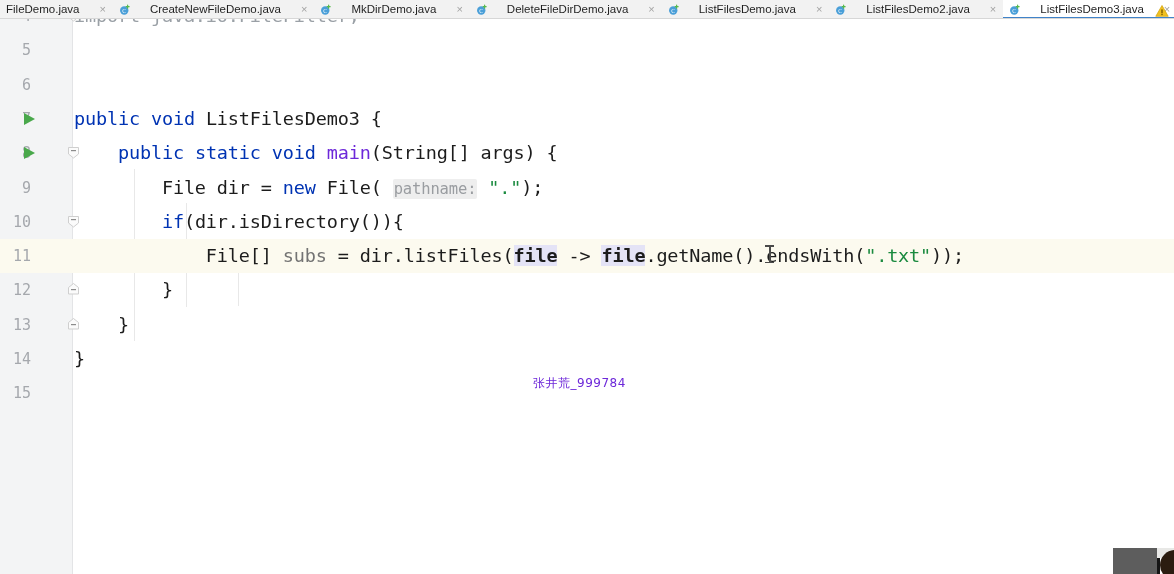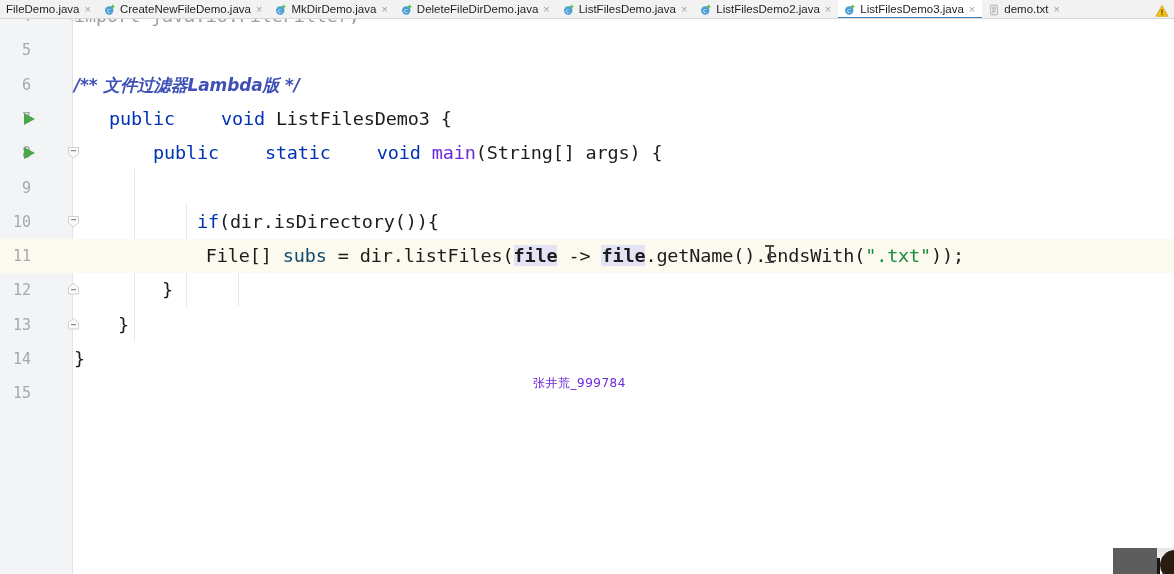--- a/index.html
+++ b/index.html
@@ -24,21 +24,21 @@
     background: #f2f2f2;
     border-bottom: 1px solid #d7d7d7;
     display: flex;
     align-items: stretch;
     box-sizing: border-box;
     overflow: hidden;
   }
   .tab {
     display: flex;
     align-items: center;
-    gap: 4px;
+    gap: 19px;
     padding: 0 7px 0 6px;
     height: 19px;
     box-sizing: border-box;
     white-space: nowrap;
     position: relative;
     background: #f2f2f2;
   }
   .tab.active {
     background: #ffffff;
   }
@@ -147,28 +147,28 @@
     left: 74px;
     top: 0;
     height: 34px;
     line-height: 34px;
     font-family: "DejaVu Sans Mono", monospace;
     font-size: 18.5px;
     color: #1c1c1c;
     white-space: pre;
     letter-spacing: -0.15px;
   }
-  .kw      { color: #0033b3; padding-left: 35px; }
+  .kw      { color: #0033b3; }
   .meth    { color: #6d28d9; }
   .str     { color: #1a8a3f; }
   .cmt     { color: #3f51b5; font-style: italic; font-family: "DejaVu Sans", sans-serif; font-size: 17px; font-weight: 600; }
   .dim     { color: #9aa0a6; }
   .hint    { color: #9a9da1; background: #eeeeee; font-size: 15.5px; border-radius: 2px; padding: 1px 1px; }
   .ident-hl{ background: #e4e3f6; font-weight: bold; }
-  .greyid  { color: #0c4a6e; }
+  .greyid  { color: #737373; }
 
   
   .indent-guide {
     position: absolute;
     width: 1px;
     background: #e8e8e8;
   }
 
   
   .ibeam {
@@ -348,21 +348,20 @@
       <div class="row" style="top: 14.3px;">
         <div class="gutter-seg">
           <div class="lineno">5</div>
         </div>
         <div class="codetext"></div>
       </div>
       <div class="row" style="top: 48.6px;">
         <div class="gutter-seg">
           <div class="lineno">6</div>
         </div>
-        <div class="codetext"><span class="cmt">/** 文件过滤器Lambda版 */</span></div>
       </div>
       <div class="row" style="top: 82.9px;">
         <div class="gutter-seg">
           <div class="lineno">7</div>
           <div class="runmark"></div>
         </div>
         <div class="codetext"><span class="kw">public</span> <span class="kw">void</span> ListFilesDemo3 {</div>
       </div>
       <div class="row" style="top: 117.2px;">
         <div class="gutter-seg">
@@ -372,20 +371,21 @@
               <path d="M2.5 2.5 h10 v6.5 l-5 4 l-5 -4 z" fill="#fbfbfb" stroke="#cfcfcf" stroke-width="1"></path>
               <path d="M5 5.6 h5" stroke="#8c8c8c" stroke-width="1.2"></path>
             </svg></div>
         </div>
         <div class="codetext">    <span class="kw">public</span> <span class="kw">static</span> <span class="kw">void</span> <span class="meth">main</span>(String[] args) {</div>
       </div>
       <div class="row" style="top: 151.5px;">
         <div class="gutter-seg">
           <div class="lineno">9</div>
         </div>
+        <div class="codetext">        File dir = <span class="kw">new</span> File( <span class="hint">pathname:</span> <span class="str">"."</span>);</div>
       </div>
       <div class="row" style="top: 185.8px;">
         <div class="gutter-seg">
           <div class="lineno">10</div>
           <div class="foldmark"><svg width="15" height="15" viewBox="0 0 15 15">
               <path d="M2.5 2.5 h10 v6.5 l-5 4 l-5 -4 z" fill="#fbfbfb" stroke="#cfcfcf" stroke-width="1"></path>
               <path d="M5 5.6 h5" stroke="#8c8c8c" stroke-width="1.2"></path>
             </svg></div>
         </div>
         <div class="codetext">        <span class="kw">if</span>(dir.isDirectory()){</div>

